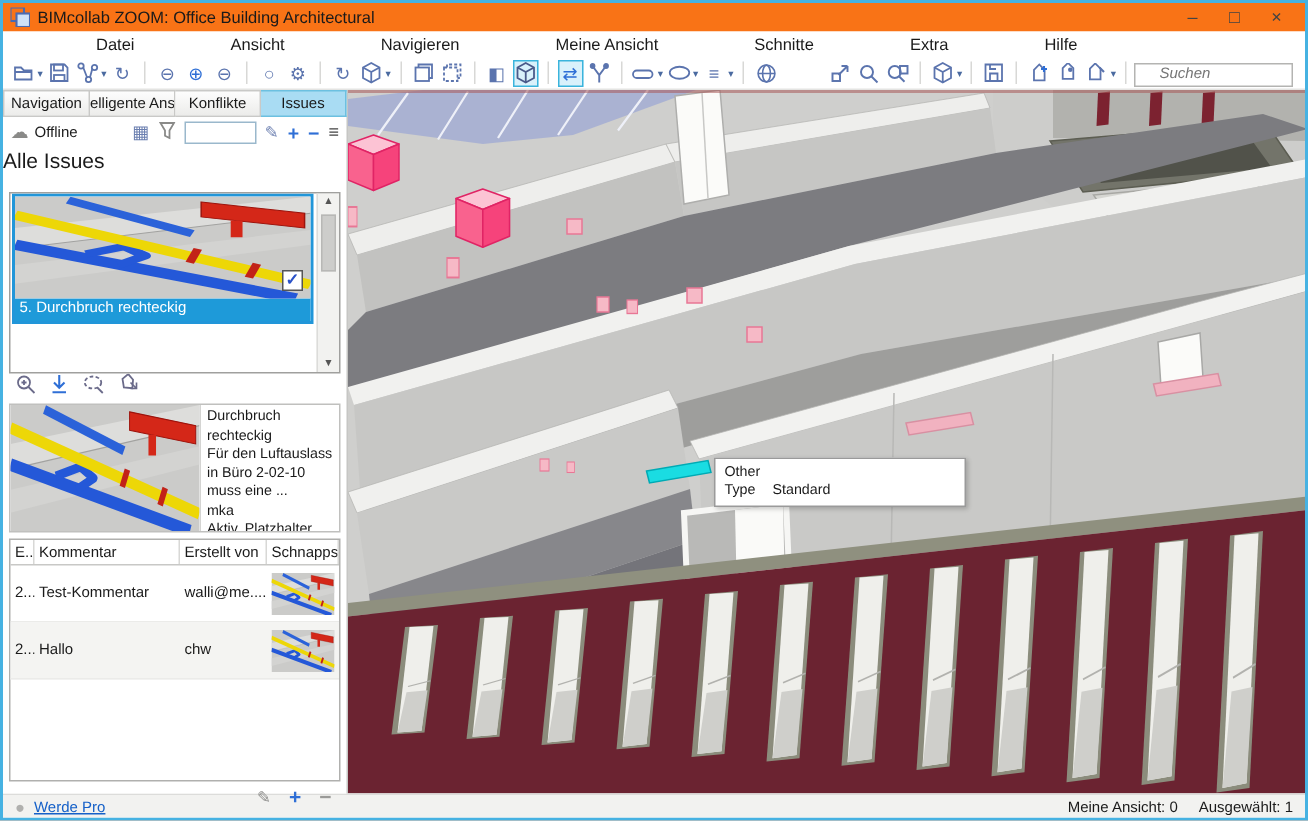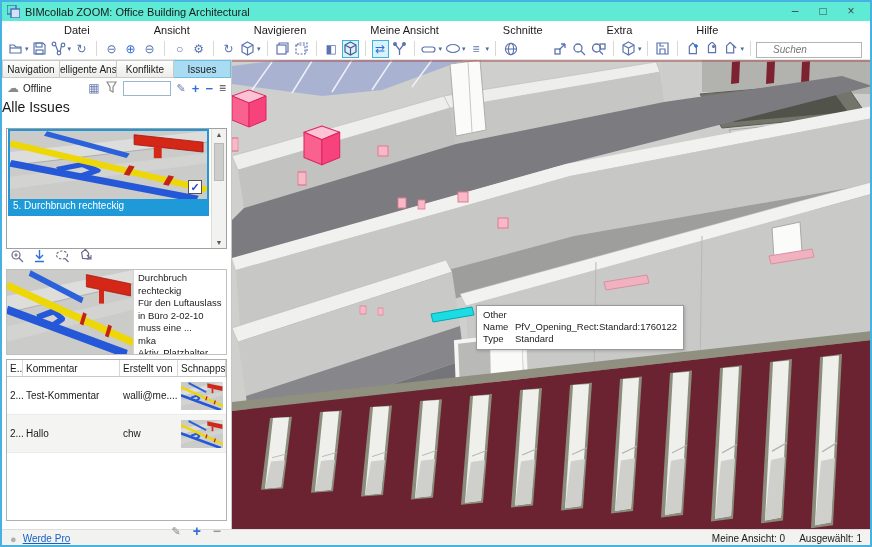--- a/index.html
+++ b/index.html
@@ -1,21 +1,21 @@
 <!DOCTYPE html>
 <html><head>
 <meta charset="utf-8">
 <style>
   * { box-sizing: border-box; margin:0; padding:0; }
   body { font-family: "Liberation Sans", sans-serif; background:#888; }
   .window { position:relative; width:872px; height:547px; background:#fff;
     border:2px solid #46b2e2; overflow:hidden; color:#1a1a1a; }
 
   
-  .titlebar { height:19px; display:flex; align-items:center; padding:0 5px; background:#5eead4; }
+  .titlebar { height:19px; display:flex; align-items:center; padding:0 5px; background:#f97316; }
   .app-icon { width:13px; height:13px; margin-right:5px; }
   .title { font-size:11px; white-space:nowrap; }
   .win-controls { margin-left:auto; display:flex; }
   .win-btn { width:28px; text-align:center; font-size:12px; color:#444; line-height:17px; }
 
   
   .menubar { height:17px; display:flex; align-items:center; padding:0 6px; background:#fff; }
   .menu-item { font-size:11px; padding:1px 8px;margin-left:48px; }
 
   
@@ -523,24 +523,20 @@
         <use href="#slot" transform="translate(488,308) scale(1,1.37)"></use>
         <use href="#slot" transform="translate(538,302) scale(1,1.44)"></use>
         <use href="#slot" transform="translate(588,297) scale(1,1.53)"></use>
         <rect x="0" y="0" width="640" height="2" fill="#a95a5a" opacity="0.55"></rect>
       </svg>
       <div class="tooltip">
         <div class="tt-row">
             <span>Other</span>
           </div>
         <div class="tt-row">
-          <span class="tt-label">Name</span>
-          <span>PfV_Opening_Rect:Standard:1760122</span>
-        </div>
-        <div class="tt-row">
           <span class="tt-label">Type</span>
           <span>Standard</span>
         </div>
       </div>
     </div>
   </div>
 
   <div class="statusbar">
     <span class="status-circle">●</span>
     <span class="upgrade">Werde Pro</span>

